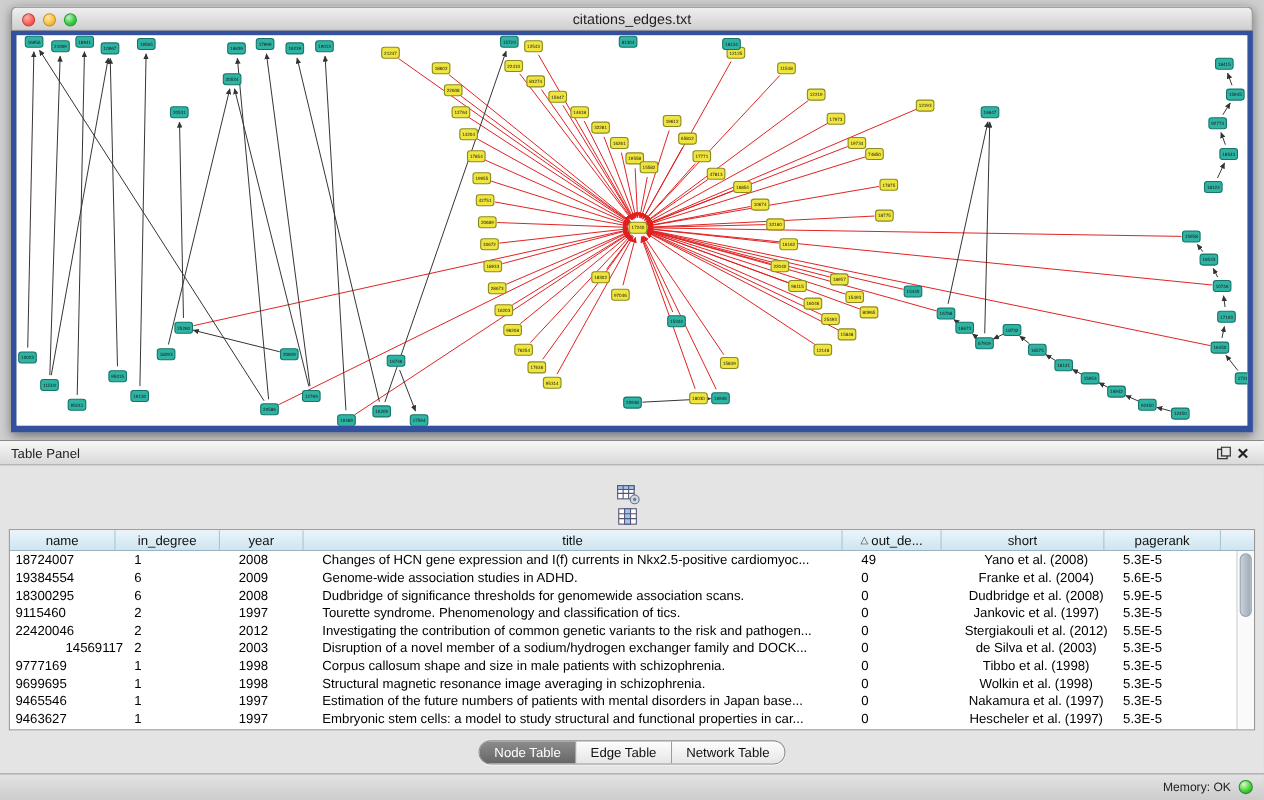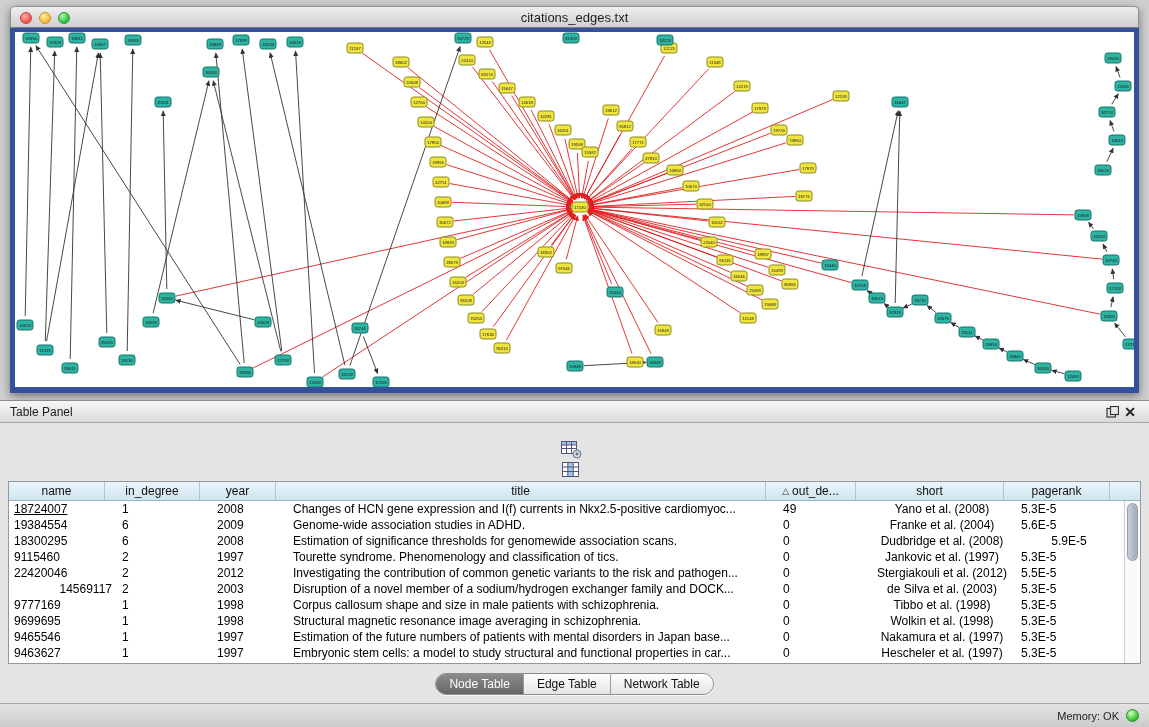--- a/index.html
+++ b/index.html
@@ -755,45 +755,45 @@
           <div class="th" style="width: 148px;">
             <span>short</span>
           </div>
           <div class="th" style="width: 106px;">
             <span>pagerank</span>
           </div>
           <div class="th filler"></div>
         </div>
       <div class="tbody" id="tbody">
           <div class="tr">
-            <div class="td" style="width: 108px; text-align: left; text-decoration: underline;">18724007</div>
+            <div class="td" style="width: 108px; text-align: left;">18724007</div>
             <div class="td" style="width: 95px; text-align: left;">1</div>
             <div class="td" style="width: 76px; text-align: left;">2008</div>
             <div class="td" style="width: 490px; text-align: left;">Changes of HCN gene expression and I(f) currents in Nkx2.5-positive cardiomyoc...</div>
             <div class="td" style="width: 90px; text-align: left;">49</div>
             <div class="td" style="width: 148px; text-align: center;">Yano et al. (2008)</div>
             <div class="td" style="width: 106px; text-align: left;">5.3E-5</div>
           </div>
           <div class="tr">
             <div class="td" style="width: 108px; text-align: left;">19384554</div>
             <div class="td" style="width: 95px; text-align: left;">6</div>
             <div class="td" style="width: 76px; text-align: left;">2009</div>
             <div class="td" style="width: 490px; text-align: left;">Genome-wide association studies in ADHD.</div>
             <div class="td" style="width: 90px; text-align: left;">0</div>
             <div class="td" style="width: 148px; text-align: center;">Franke et al. (2004)</div>
             <div class="td" style="width: 106px; text-align: left;">5.6E-5</div>
           </div>
           <div class="tr">
             <div class="td" style="width: 108px; text-align: left;">18300295</div>
             <div class="td" style="width: 95px; text-align: left;">6</div>
             <div class="td" style="width: 76px; text-align: left;">2008</div>
-            <div class="td" style="width: 490px; text-align: left;">Estimation of significance thresholds for genomewide association scans.</div>
+            <div class="td" style="width: 490px; text-align: left;">Dudbridge of significance thresholds for genomewide association scans.</div>
             <div class="td" style="width: 90px; text-align: left;">0</div>
             <div class="td" style="width: 148px; text-align: center;">Dudbridge et al. (2008)</div>
-            <div class="td" style="width: 106px; text-align: center;">5.9E-5</div>
+            <div class="td" style="width: 106px; text-align: left;">5.9E-5</div>
           </div>
           <div class="tr">
             <div class="td" style="width: 108px; text-align: left;">9115460</div>
             <div class="td" style="width: 95px; text-align: left;">2</div>
             <div class="td" style="width: 76px; text-align: left;">1997</div>
             <div class="td" style="width: 490px; text-align: left;">Tourette syndrome. Phenomenology and classification of tics.</div>
             <div class="td" style="width: 90px; text-align: left;">0</div>
             <div class="td" style="width: 148px; text-align: center;">Jankovic et al. (1997)</div>
             <div class="td" style="width: 106px; text-align: left;">5.3E-5</div>
           </div>

